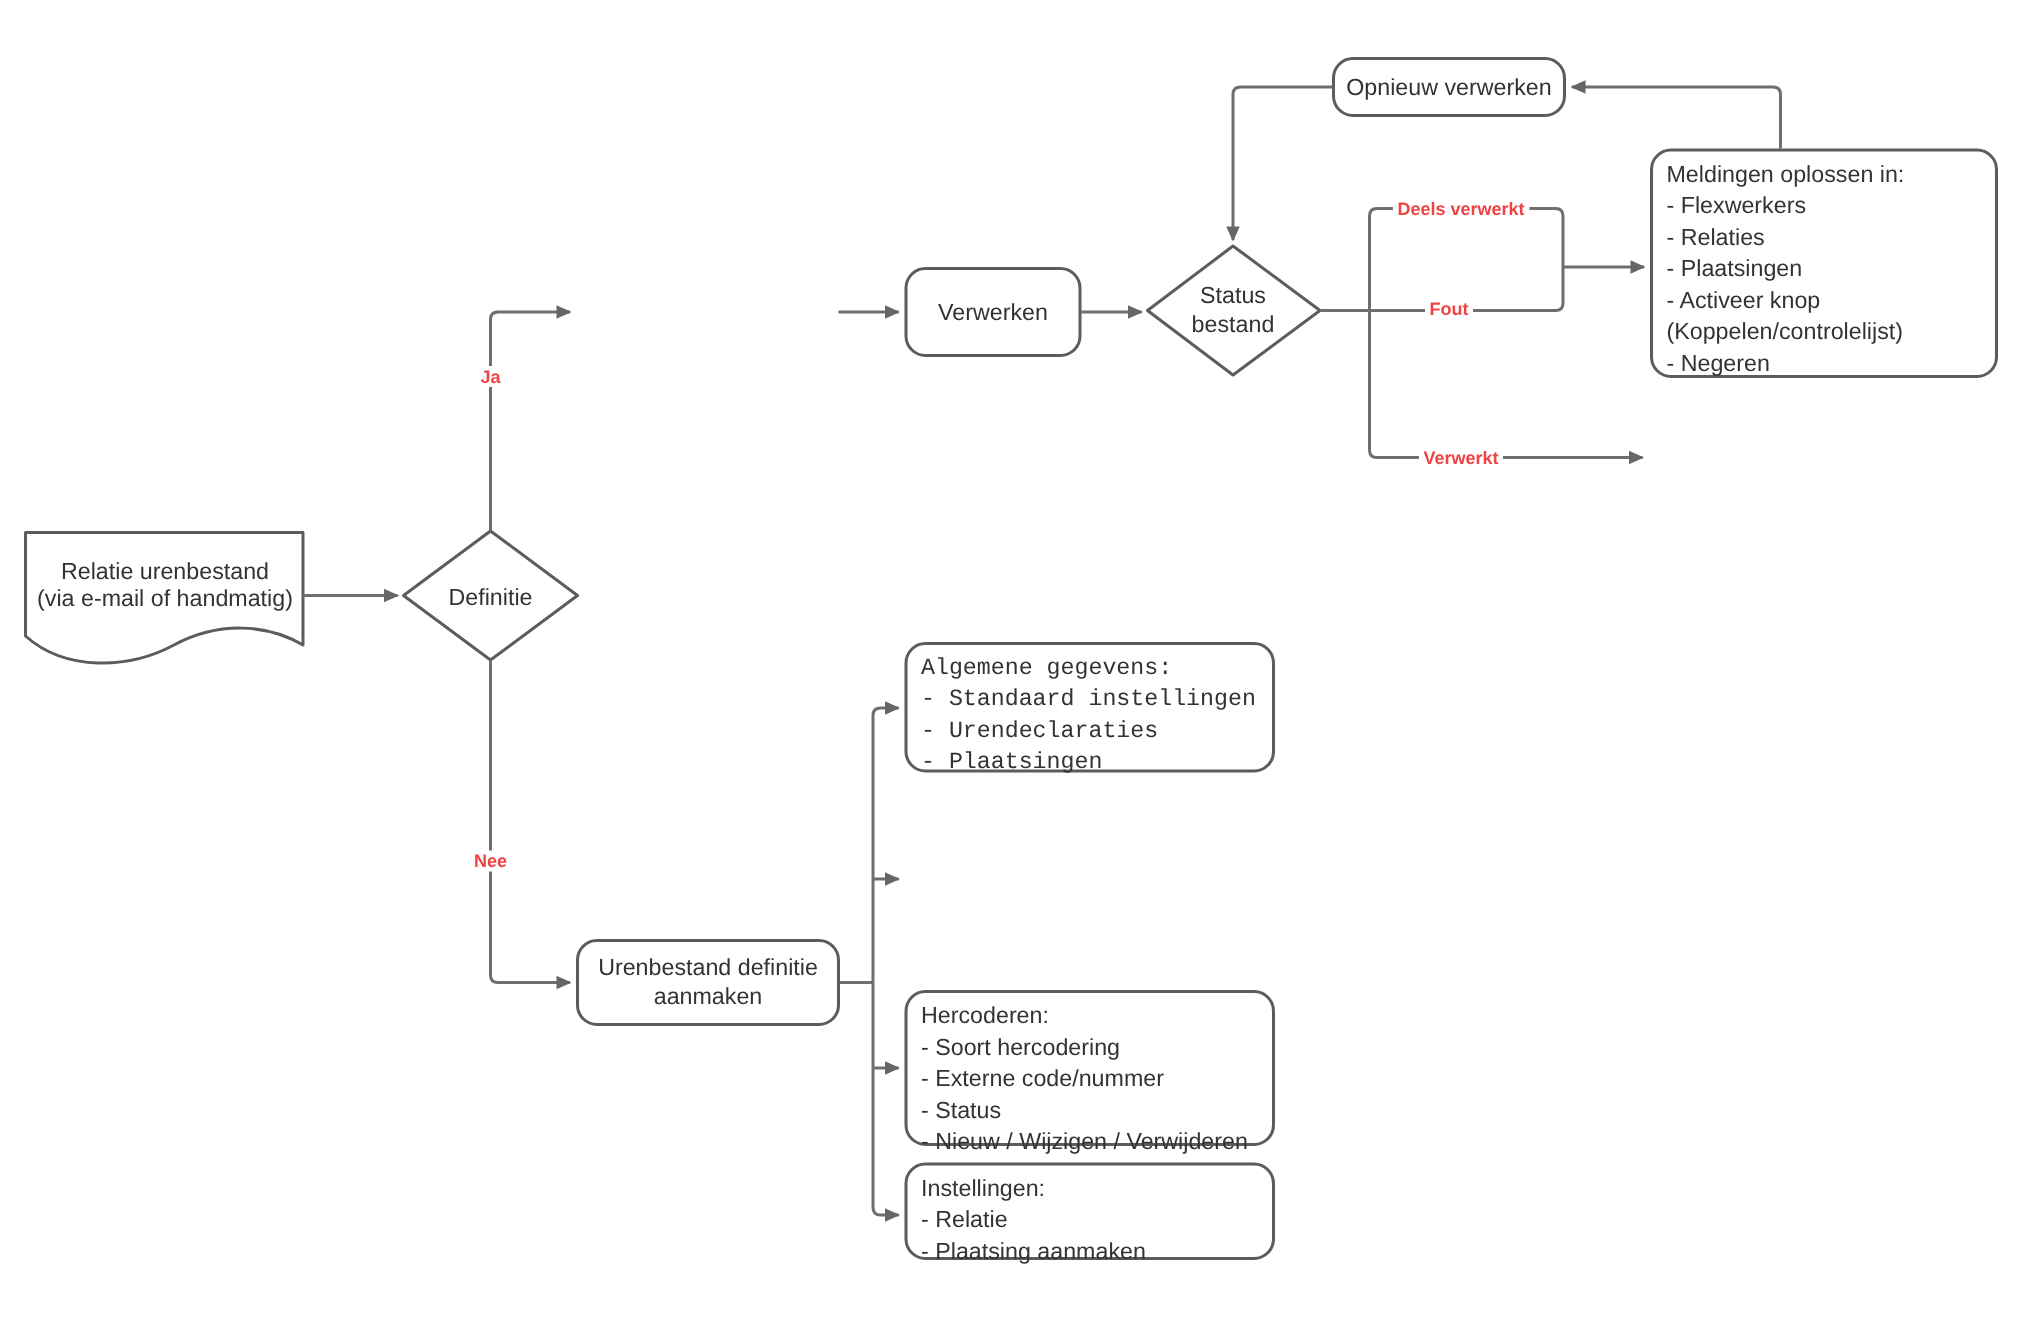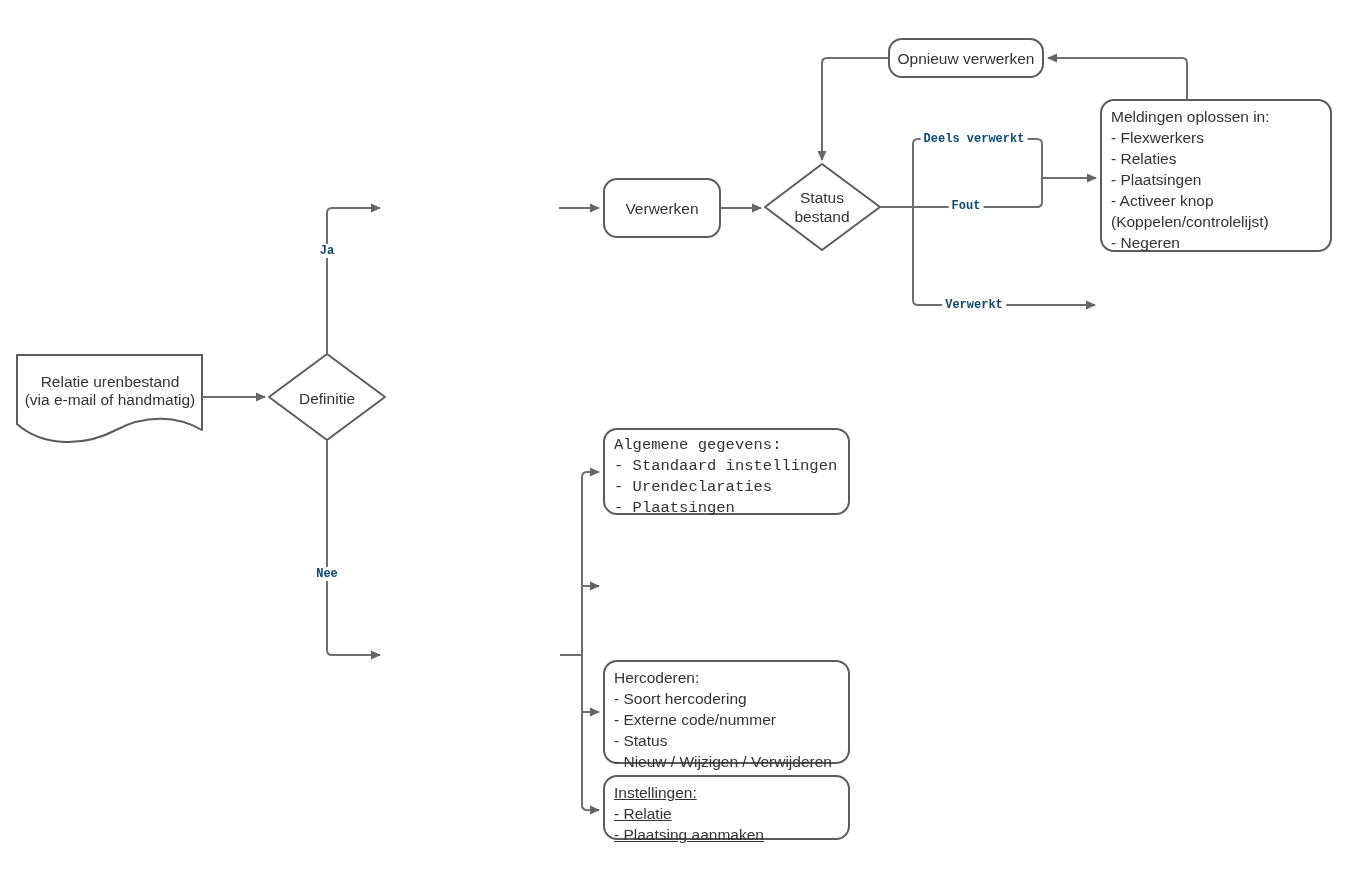--- a/index.html
+++ b/index.html
@@ -19,22 +19,22 @@
   .list-box{
     font-size:15.5px;line-height:21px;padding:5px 9px;text-align:left;
   }
   .list-box.vcenter{display:flex;flex-direction:column;justify-content:center;}
   .shape-label{
     position:absolute;text-align:center;font-size:15.5px;line-height:19px;
   }
   .doc-label{line-height:18px;}
   .edge-label{
     position:absolute;transform:translate(-50%,-50%);
-    font-size:12px;font-weight:bold;color:#0c4a6e;background:#ffffff;
-    padding:0 3px;white-space:nowrap;font-family:Liberation Mono, monospace;
+    font-size:12px;font-weight:bold;color:#ef4444;background:#ffffff;
+    padding:0 3px;white-space:nowrap;
   }
 </style>
 </head>
 <body>
 
 <div id="canvas">
 
   <svg id="shapes" viewBox="0 0 1352 887" xmlns="http://www.w3.org/2000/svg">
     <defs>
       <marker id="arrow" viewBox="0 0 12 12" refX="10" refY="6" markerWidth="12" markerHeight="12" markerUnits="userSpaceOnUse" orient="auto">
@@ -93,38 +93,42 @@
     <div>Meldingen oplossen in:</div>
     <div>- Flexwerkers</div>
     <div>- Relaties</div>
     <div>- Plaatsingen</div>
     <div>- Activeer knop</div>
     <div>(Koppelen/controlelijst)</div>
     <div>- Negeren</div>
   </div>
 
 
+  <div class="box node-box" style="left:384px;top:626px;width:176px;height:58px;">
+    <div>Urenbestand definitie</div>
+    <div>aanmaken</div>
+  </div>
 
   <div class="box list-box" style="left:603px;top:428px;width:247px;height:87px;font-family:Liberation Mono, monospace;">
     <div>Algemene gegevens:</div>
     <div>- Standaard instellingen</div>
     <div>- Urendeclaraties</div>
     <div>- Plaatsingen</div>
   </div>
 
 
   <div class="box list-box" style="left:603px;top:660px;width:247px;height:104px;">
     <div>Hercoderen:</div>
     <div>- Soort hercodering</div>
     <div>- Externe code/nummer</div>
     <div>- Status</div>
     <div>- Nieuw / Wijzigen / Verwijderen</div>
   </div>
 
-  <div class="box list-box" style="left:603px;top:775px;width:247px;height:65px;text-decoration:underline;">
+  <div class="box list-box" style="left:603px;top:775px;width:247px;height:65px;">
     <div>Instellingen:</div>
     <div>- Relatie</div>
     <div>- Plaatsing aanmaken</div>
   </div>
 
   <div class="edge-label" style="left:327px;top:251px;">Ja</div>
   <div class="edge-label" style="left:327px;top:574px;">Nee</div>
   <div class="edge-label" style="left:974px;top:139px;">Deels verwerkt</div>
   <div class="edge-label" style="left:966px;top:206px;">Fout</div>
   <div class="edge-label" style="left:974px;top:305px;">Verwerkt</div>

